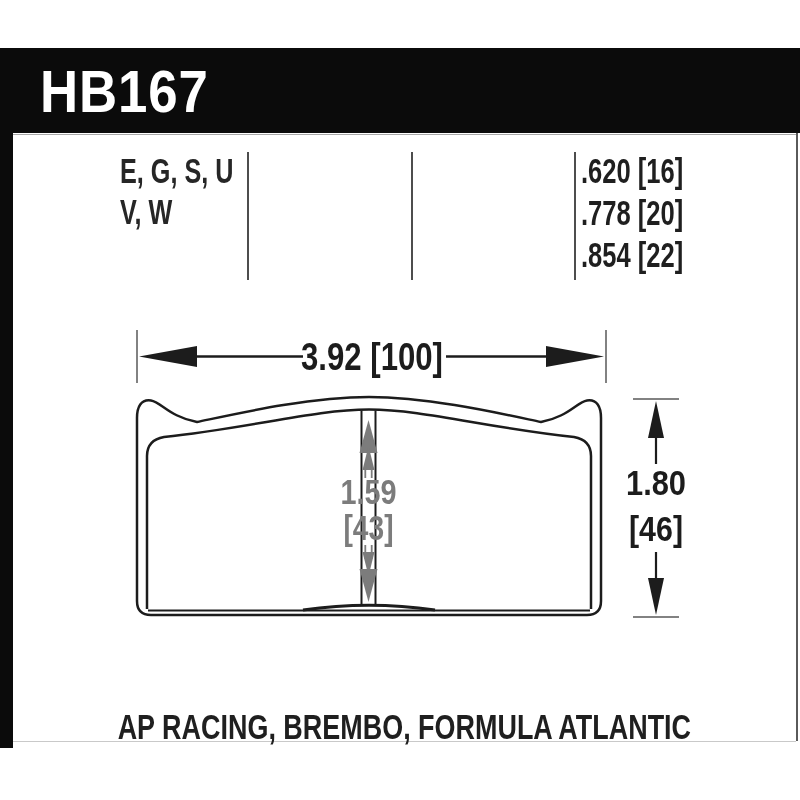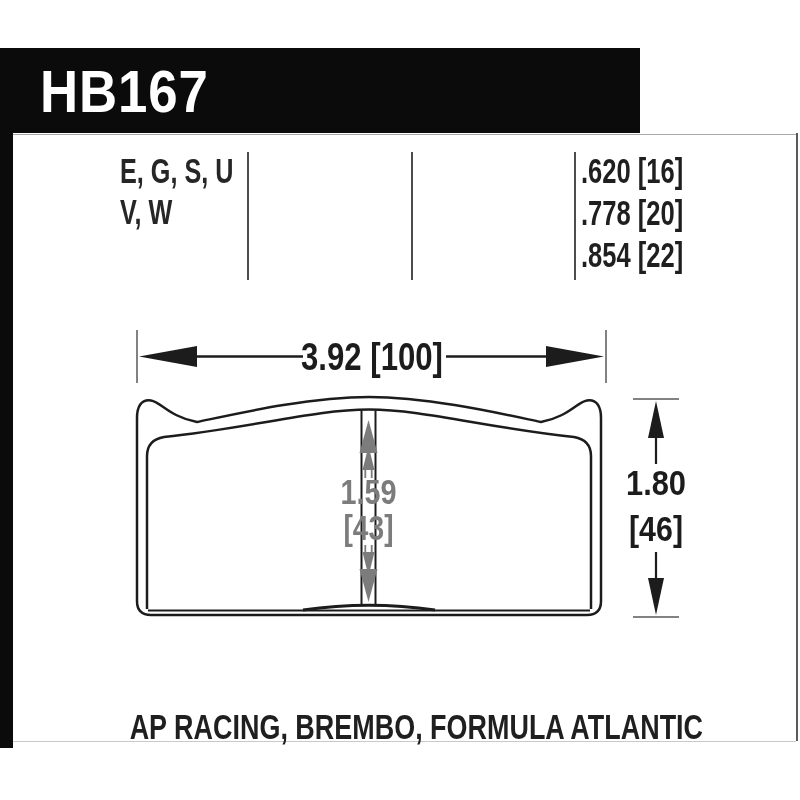--- a/index.html
+++ b/index.html
@@ -1,21 +1,21 @@
 <!DOCTYPE html>
 <html><head>
 <meta charset="utf-8">
 <style>
   * { margin: 0; padding: 0; box-sizing: border-box; }
   html, body { width: 800px; height: 800px; background: #ffffff; overflow: hidden; }
   body { position: relative; font-family: "Liberation Sans", "DejaVu Sans", sans-serif; }
 
   
   .header-bar {
-    position: absolute; left: 0; top: 48px; width: 640px; height: 85px;
+    position: absolute; left: 0; top: 48px; width: 800px; height: 85px;
     background: #0b0b0b;
   }
   .part-number {
     position: absolute; left: 40px; top: 0; height: 85px; line-height: 87px;
     font-size: 60px; font-weight: bold; color: #ffffff; letter-spacing: 1px;
     transform: scaleX(0.88); transform-origin: left center; white-space: nowrap;
   }
   .left-frame {
     position: absolute; left: 0; top: 133px; width: 13px; height: 615px;
     background: #0b0b0b;
@@ -53,21 +53,21 @@
 
   
   svg.drawing { position: absolute; left: 0; top: 0; }
   svg.drawing text {
     font-family: "Liberation Sans", "DejaVu Sans", sans-serif;
     font-weight: bold;
   }
 
   
   .applications-wrap {
-    position: absolute; left: 32px; top: 707px; width: 768px; text-align: center;
+    position: absolute; left: 32px; top: 707px; width: 768px; 
   }
   .applications {
     display: inline-block; font-size: 35px; font-weight: bold; color: #1f1f1f;
     transform: scaleX(0.77); transform-origin: center top; white-space: nowrap;
   }
 </style>
 </head>
 <body>
 
 <div class="header-bar">

